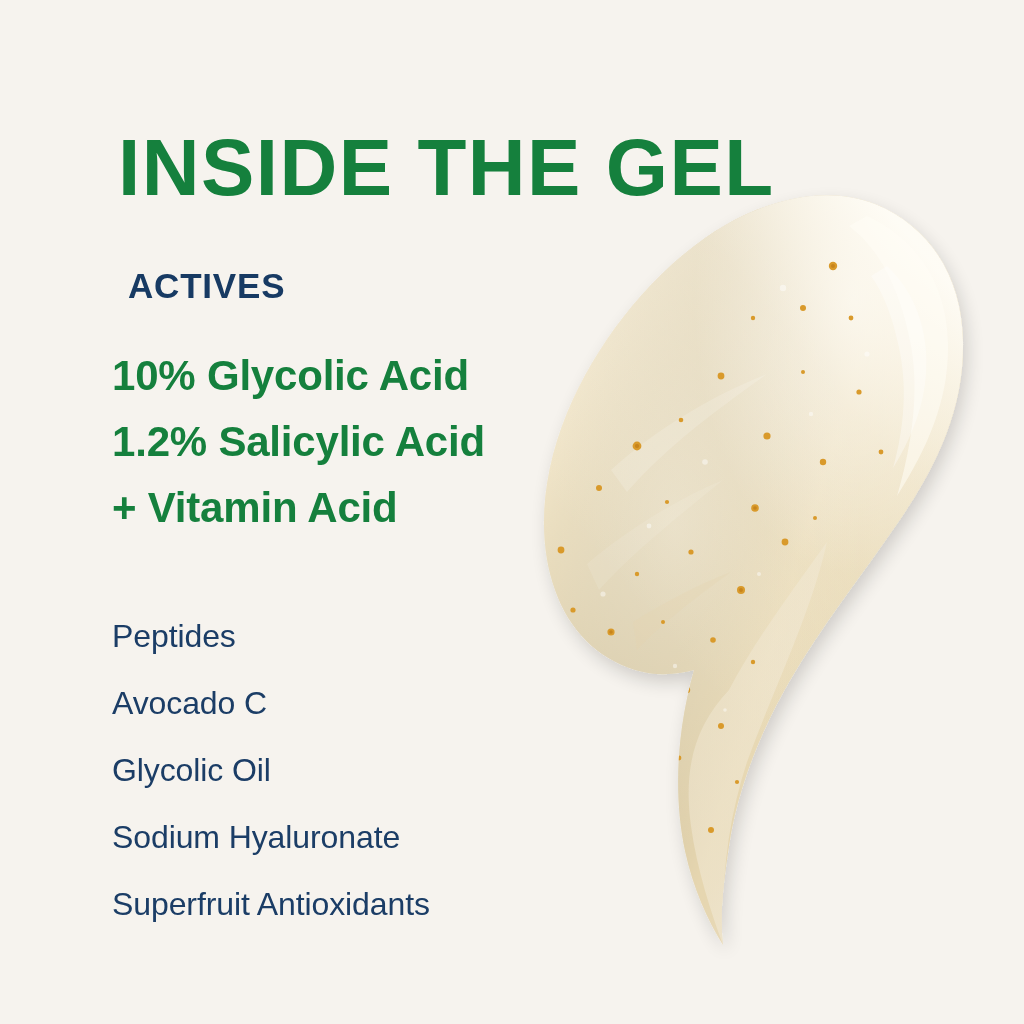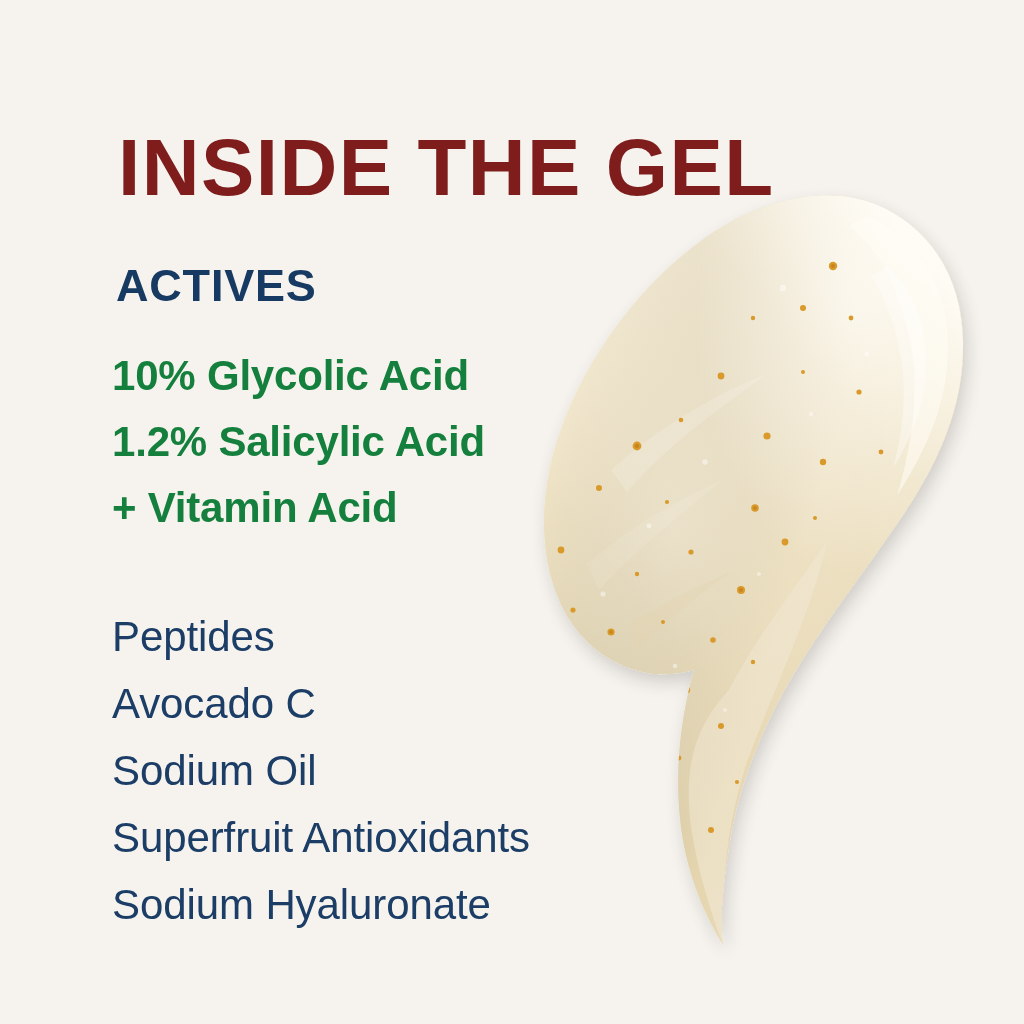--- a/index.html
+++ b/index.html
@@ -26,40 +26,40 @@
   
   #page-title {
     position: absolute;
     left: 118px;
     top: 70px;
     width: 800px;
     font-size: 80px;
     line-height: 88px;
     font-weight: 700;
     letter-spacing: 1.5px;
-    color: #7f1d1d;
+    color: #15803d;
     white-space: nowrap;
     text-transform: uppercase;
   }
 
   
   #text-column {
     position: absolute;
     left: 112px;
     top: 265px;
     width: 470px;
   }
 
   #actives-heading {
-    font-size: 45px;
+    font-size: 35px;
     line-height: 42px;
     font-weight: 700;
     letter-spacing: 0.8px;
     color: #173A63;
-    margin: 0 0 36px 4px;
+    margin: 0 0 36px 16px;
     text-transform: uppercase;
   }
 
   .actives-list {
     list-style: none;
     margin: 0 0 62px 0;
     padding: 0;
   }
   .actives-list li {
     font-size: 42px;
@@ -69,21 +69,21 @@
     color: #15803d;
     white-space: nowrap;
   }
 
   .support-list {
     list-style: none;
     margin: 0;
     padding: 0;
   }
   .support-list li {
-    font-size: 42px;
+    font-size: 32px;
     line-height: 67px;
     font-weight: 400;
     letter-spacing: -0.1px;
     color: #1B3D66;
     white-space: nowrap;
   }
 
   
   #gel-swatch {
     position: absolute;
@@ -277,20 +277,20 @@
 
     <ul class="actives-list">
       <li>10% Glycolic Acid</li>
       <li>1.2% Salicylic Acid</li>
       <li>+ Vitamin Acid</li>
     </ul>
 
     <ul class="support-list">
       <li>Peptides</li>
       <li>Avocado C</li>
-      <li>Sodium Oil</li>
+      <li>Glycolic Oil</li>
+      <li>Sodium Hyaluronate</li>
       <li>Superfruit Antioxidants</li>
-      <li>Sodium Hyaluronate</li>
     </ul>
 
   </div>
 
 </div>
 
 </body></html>

